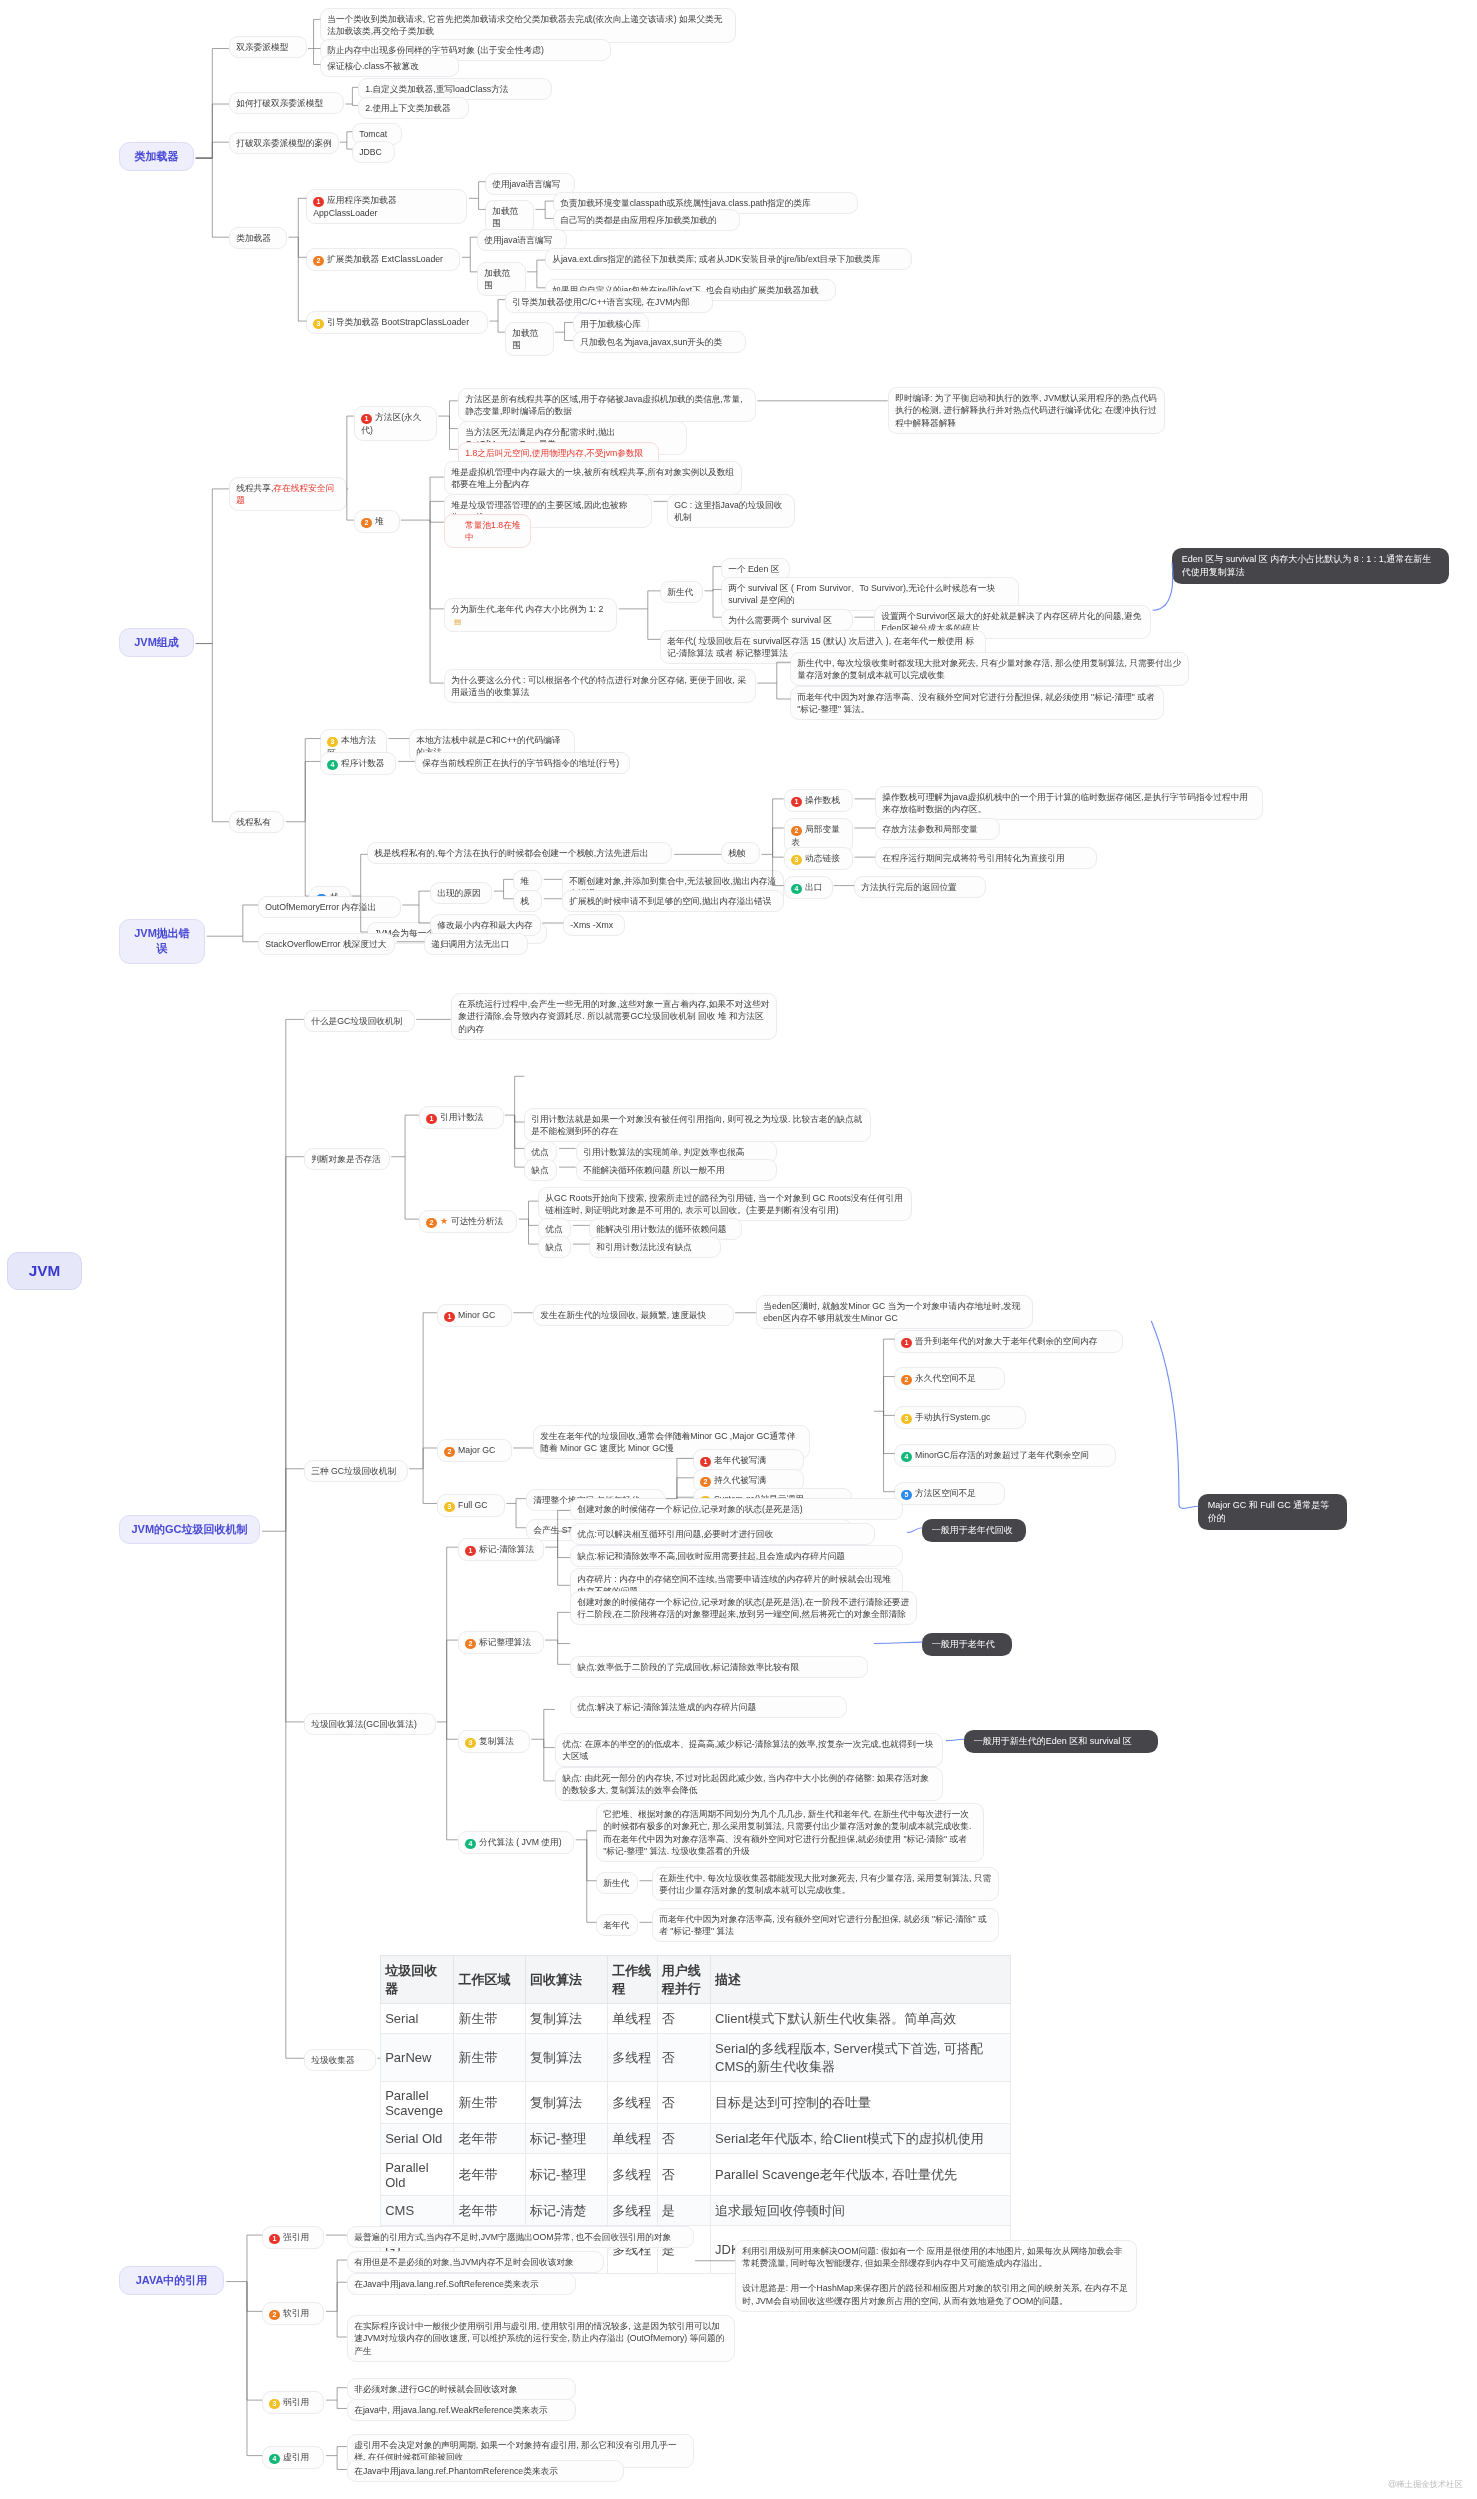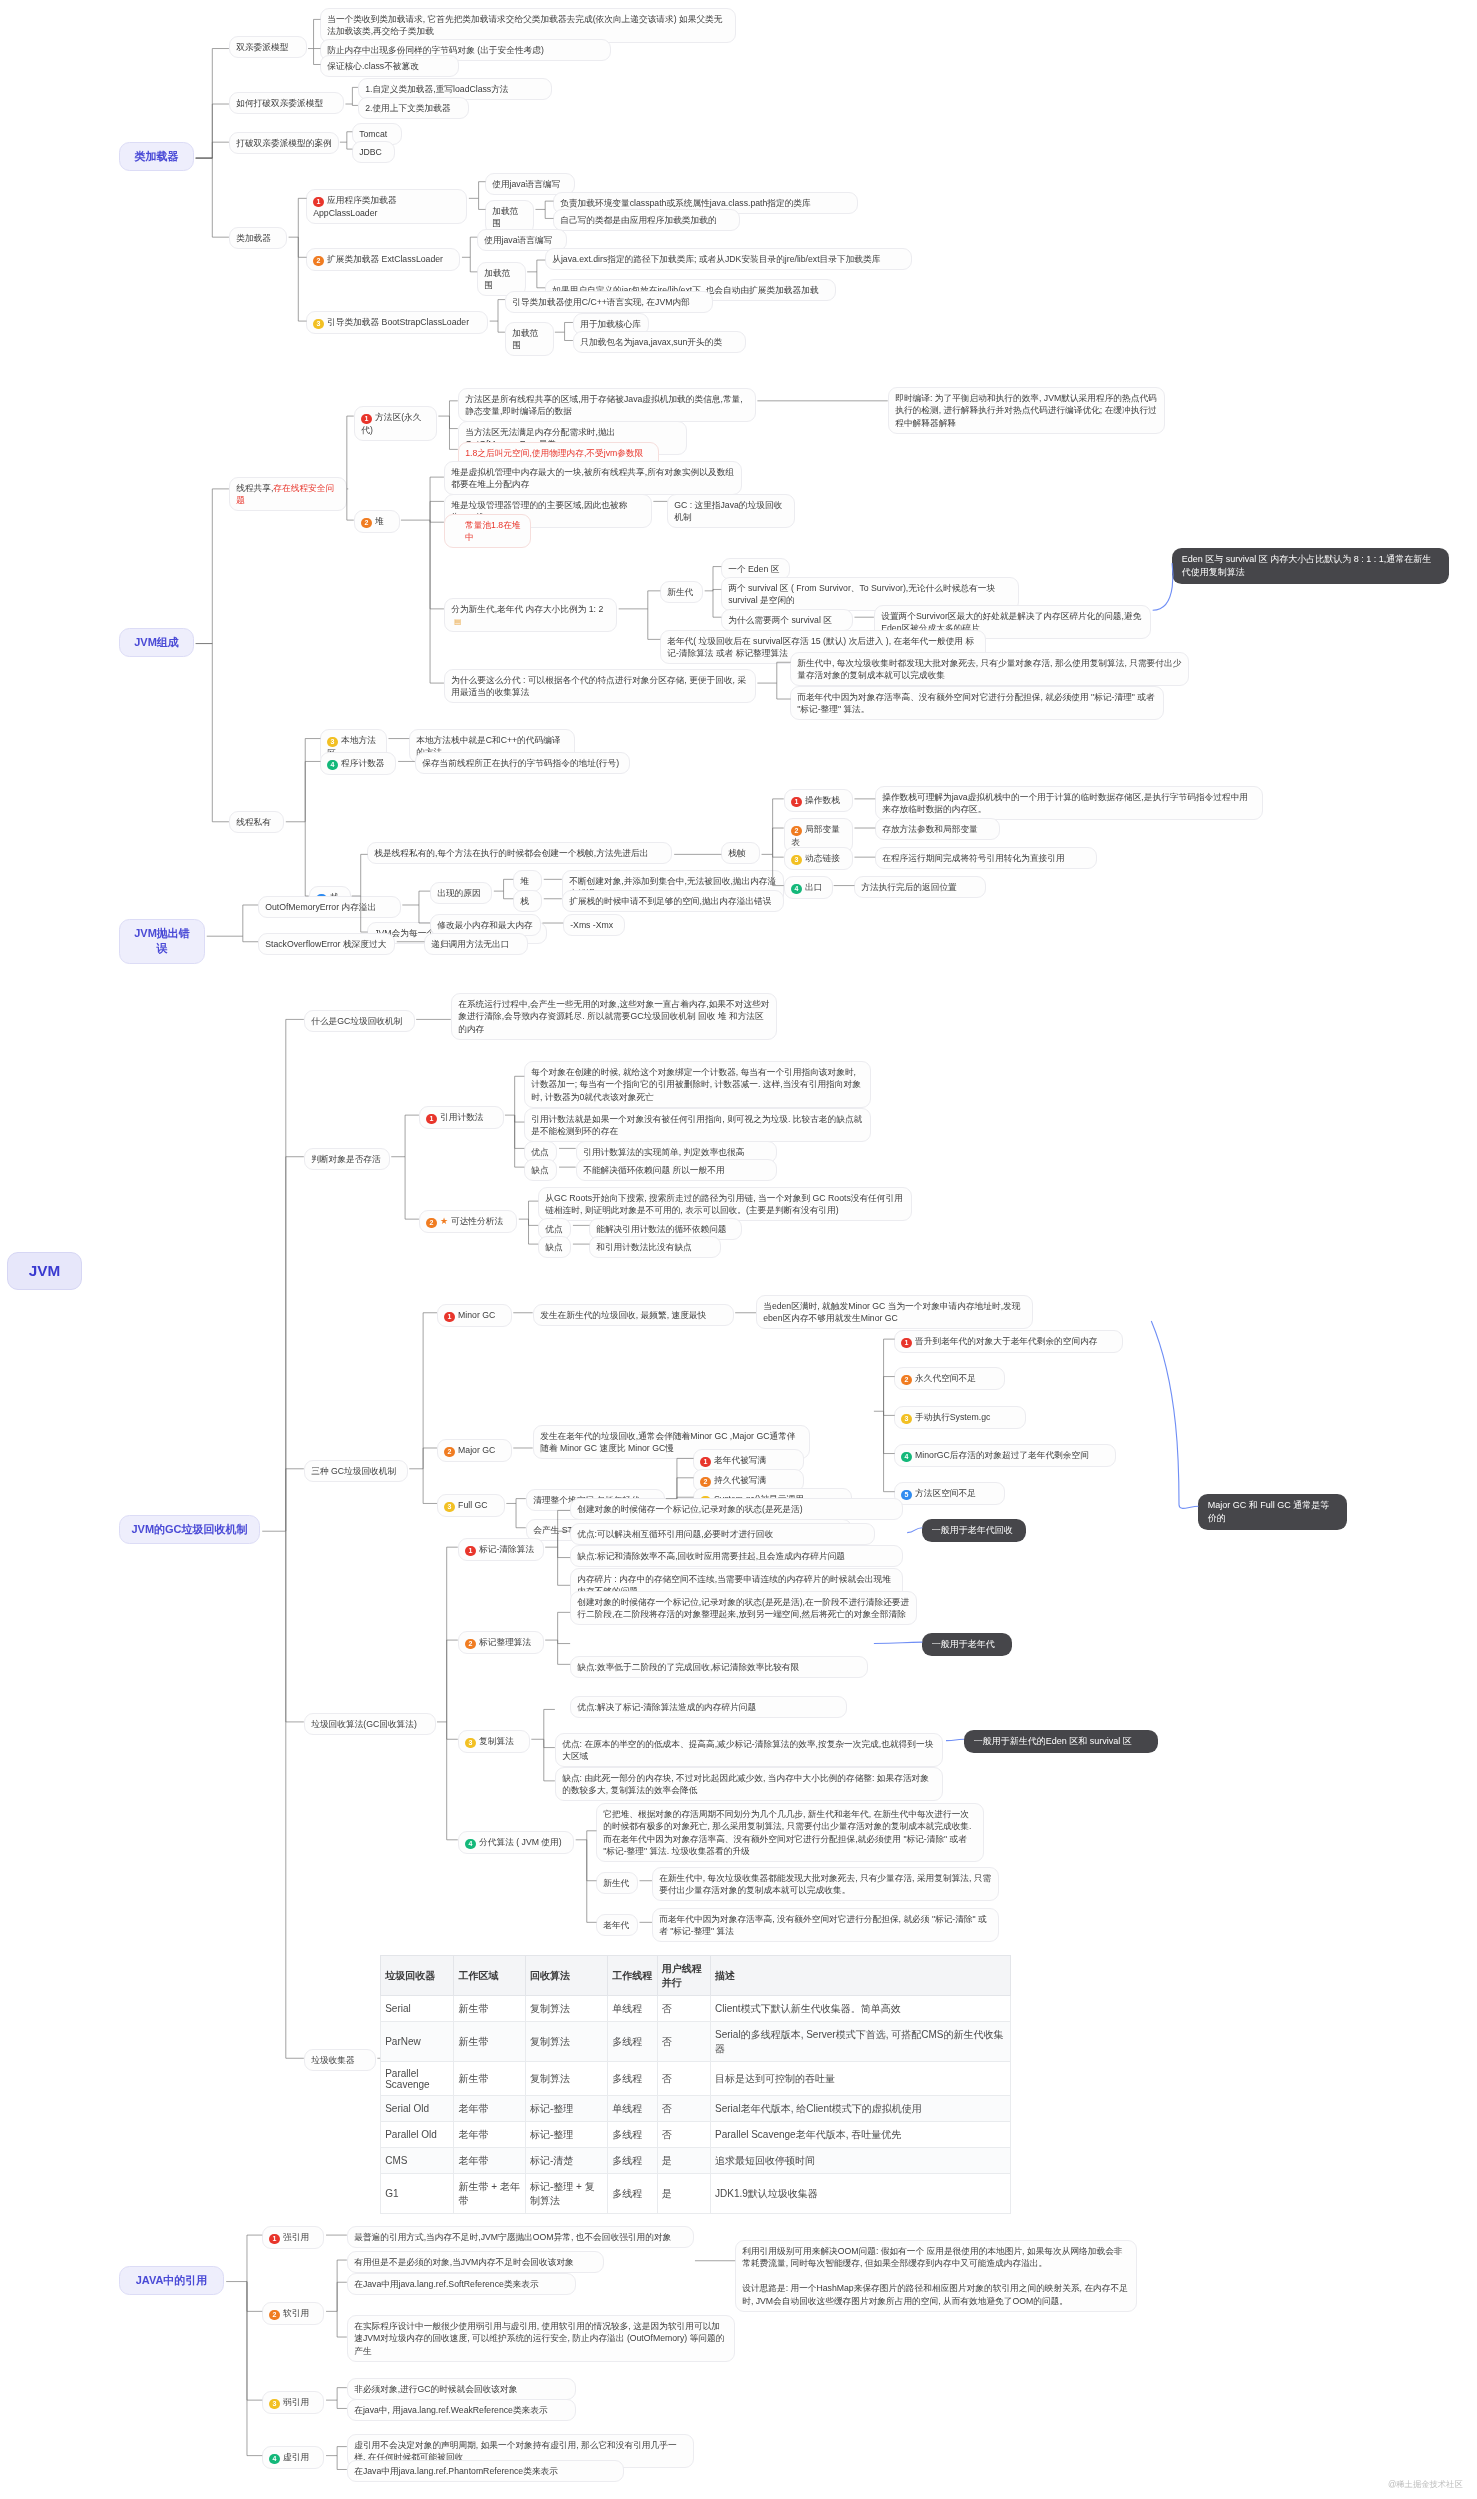--- a/index.html
+++ b/index.html
@@ -45,21 +45,21 @@
   .star{display:inline-block;color:#f07c21;margin-right:2.8px;font-size:9px;vertical-align:-0.7px;}
   .notei{display:inline-block;color:#e8a33d;font-size:7.6px;margin-left:2.8px;}
 
   
   svg.wires{position:absolute;left:0;top:0;width:1478px;height:2500px;pointer-events:none;}
   svg.wires path{fill:none;stroke:#3a3a3a;stroke-width:1.1;}
   svg.wires path.thin{stroke:#6a6a6a;stroke-width:0.9;}
   svg.wires path.blue{stroke:#6f8ef5;stroke-width:1.6;}
 
   
-  .gctable{position:absolute;border-collapse:collapse;font-size:10px;background:#fff;}
+  .gctable{position:absolute;border-collapse:collapse;font-size:13px;background:#fff;}
   .gctable th{background:#f4f5f7;color:#3c3c3c;font-weight:bold;padding:5.5px 4.2px;border:0.7px solid #e3e5e9;text-align:left;vertical-align:middle;}
   .gctable td{padding:5.5px 4.2px;border:0.7px solid #e9ebee;color:#4a4a4a;vertical-align:middle;}
   .gctable tr:nth-child(even) td{background:#fafbfc;}
 
   .watermark{position:absolute;right:15.3px;bottom:9.7px;color:#bdbdbd;font-size:8.3px;}
 </style>
 </head>
 <body>
 
 <svg class="wires" viewBox="0 0 2131 3605">
@@ -210,21 +210,20 @@
   <div class="node lvl1" style="left:119px;top:1515px;width:141px;">JVM的GC垃圾回收机制</div>
 
   <div class="node" style="left:304px;top:1010px;width:111px;">什么是GC垃圾回收机制</div>
   <div class="node" style="left:451px;top:993px;width:326px;">在系统运行过程中,会产生一些无用的对象,这些对象一直占着内存,如果不对这些对象进行清除,会导致内存资源耗尽. 所以就需要GC垃圾回收机制 回收 堆 和方法区 的内存</div>
 
   <div class="node" style="left:304px;top:1148px;width:86px;">判断对象是否存活</div>
 
   <div class="node" style="left:419px;top:1106px;width:85px;">
     <span class="nbadge b1">1</span><span>引用计数法</span>
   </div>
-  <div class="node" style="left:524px;top:1061px;width:347px;">每个对象在创建的时候, 就给这个对象绑定一个计数器, 每当有一个引用指向该对象时, 计数器加一; 每当有一个指向它的引用被删除时, 计数器减一. 这样,当没有引用指向对象时, 计数器为0就代表该对象死亡</div>
   <div class="node" style="left:524px;top:1108px;width:347px;">引用计数法就是如果一个对象没有被任何引用指向, 则可视之为垃圾. 比较古老的缺点就是不能检测到环的存在</div>
   <div class="node" style="left:524px;top:1141px;width:33px;">优点</div>
   <div class="node" style="left:576px;top:1141px;width:201px;">引用计数算法的实现简单, 判定效率也很高</div>
   <div class="node" style="left:524px;top:1159px;width:33px;">缺点</div>
   <div class="node" style="left:576px;top:1159px;width:201px;">不能解决循环依赖问题 所以一般不用</div>
 
   <div class="node" style="left:419px;top:1210px;width:98px;">
     <span class="nbadge b2">2</span><span class="star">★</span><span>可达性分析法</span>
   </div>
   <div class="node" style="left:538px;top:1187px;width:374px;">从GC Roots开始向下搜索, 搜索所走过的路径为引用链, 当一个对象到 GC Roots没有任何引用链相连时, 则证明此对象是不可用的, 表示可以回收。(主要是判断有没有引用)</div>

